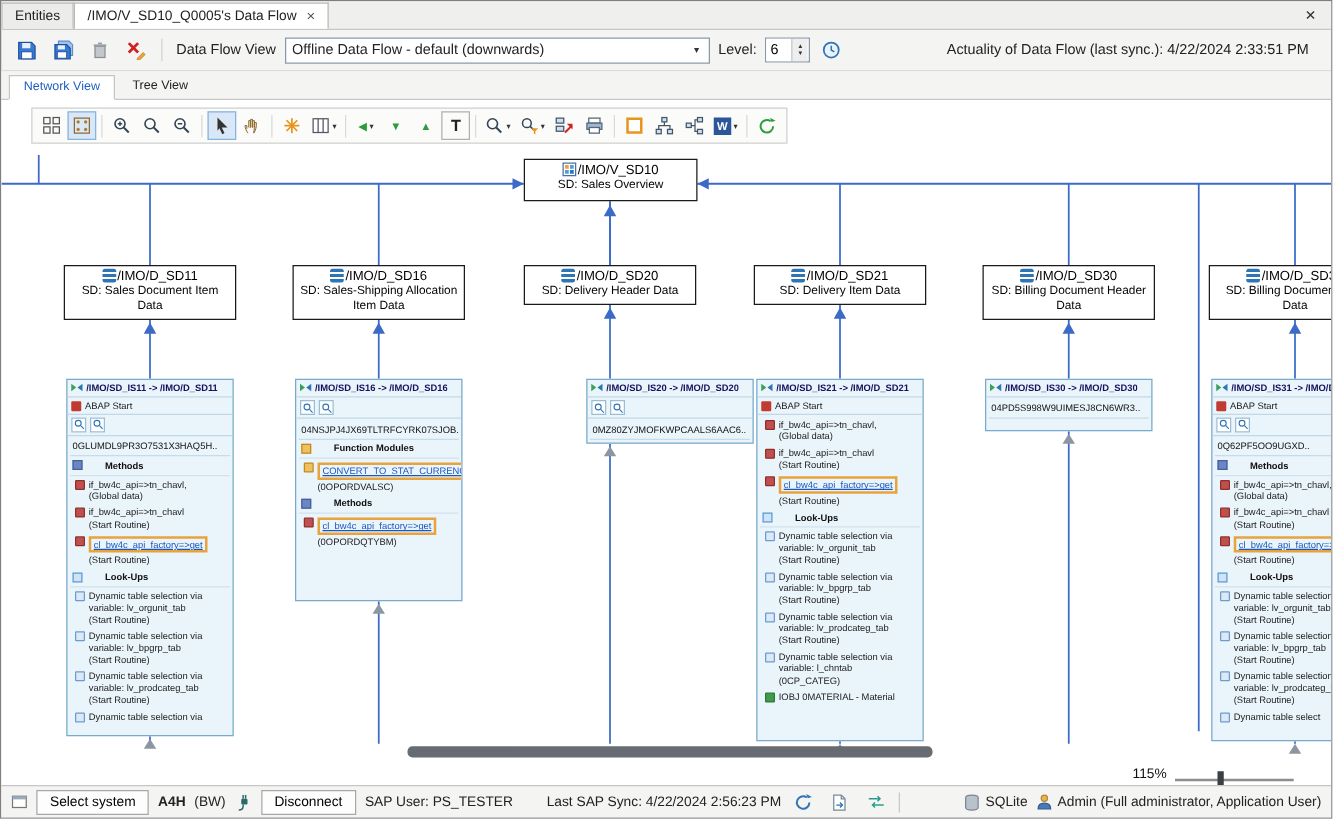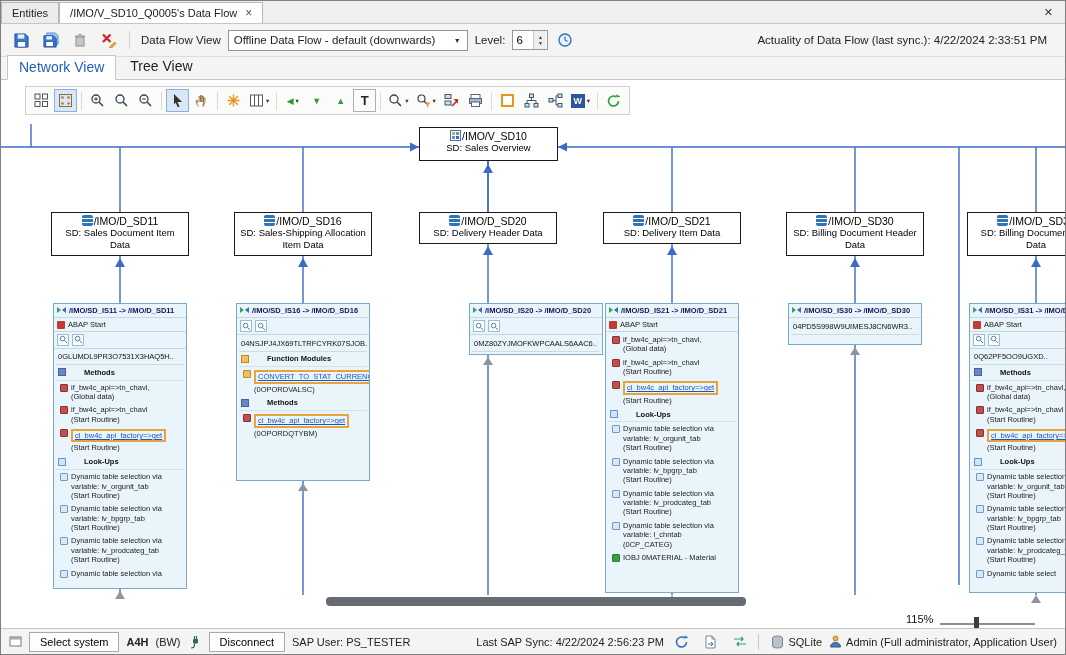--- a/index.html
+++ b/index.html
@@ -12,30 +12,30 @@
   .wtab{display:flex;align-items:center;padding:0 10px;border:1px solid #b8b8b8;border-bottom:none;margin-top:1px;background:#ececea;color:#222;cursor:default;}
   .wtab.active{background:#fff;}
   .tclose{margin-left:8px;color:#555;font-size:12px;}
   #winclose{margin-left:auto;align-self:center;padding:0 12px;color:#333;font-size:11px;}
 
   
   #toolbar{height:33px;display:flex;align-items:center;gap:4px;padding:0 8px;border-bottom:1px solid #dcdcda;font-size:11.5px;color:#222;flex:none;}
   .tbtn{width:25px;height:25px;border:1px solid transparent;background:transparent;display:flex;align-items:center;justify-content:center;padding:0;}
   .vsep{width:1px;height:18px;background:#d2d2d0;margin:0 4px;}
   .lbl{white-space:nowrap;padding:0 3px;}
-  .combo{width:240px;height:21px;border:1px solid #8a98a8;background:#fff;display:flex;align-items:center;padding:0 5px;gap:4px;}
+  .combo{width:340px;height:21px;border:1px solid #8a98a8;background:#fff;display:flex;align-items:center;padding:0 5px;gap:4px;}
   .cval{flex:1;white-space:nowrap;overflow:hidden;}
   .carrow{font-size:7px;color:#333;padding:0 1px;}
   .spin{width:36px;height:20px;border:1px solid #8a98a8;background:#fff;display:flex;align-items:stretch;}
   .spin input{width:20px;border:none;outline:none;font-family:inherit;font-size:11.5px;padding:0 3px;}
   .spinarrows{width:13px;border-left:1px solid #c8c8c8;background:#eee;display:flex;flex-direction:column;align-items:center;justify-content:center;font-size:5px;line-height:1.2;color:#333;}
   .actuality{margin-left:auto;padding-right:10px;white-space:nowrap;}
 
   
-  #viewtabs{height:23px;display:flex;align-items:flex-end;background:#f4f4f2;border-bottom:1px solid #c6c6c6;font-size:14px;padding-left:6px;gap:2px;flex:none;}
+  #viewtabs{height:23px;display:flex;align-items:flex-end;background:#f4f4f2;border-bottom:1px solid #c6c6c6;font-size:10px;padding-left:6px;gap:2px;flex:none;}
   .vtab{padding:3px 11px 4px;border:1px solid transparent;color:#222;}
   .vtab.active{background:#fff;border-color:#c6c6c6;border-bottom-color:#fff;margin-bottom:-1px;color:#1f5fbf;}
 
   
   #canvas{position:relative;flex:1;background:#fff;overflow:hidden;}
   .wires{position:absolute;left:0;top:0;z-index:0;}
   #gtoolbar{position:absolute;left:24px;top:6px;z-index:3;display:flex;align-items:center;gap:1px;padding:2px 4px;background:#fbfbfa;border:1px solid #d0d0d0;}
   .gbtn{min-width:23px;height:23px;display:flex;align-items:center;justify-content:center;border:1px solid transparent;background:transparent;padding:0 2px;font-size:10px;font-family:inherit;}
   .gbtn.sel{background:#d9e7f7;border-color:#86b3e0;}
   .gbtn.tbox{border-color:#b0b0b0;font-weight:bold;font-size:13px;color:#222;}
@@ -86,21 +86,21 @@
   #hscroll{position:absolute;left:325px;top:517px;width:420px;height:9px;background:#676c72;border-radius:4px;z-index:3;}
   #zoomctl{position:absolute;left:905px;top:505px;z-index:3;display:flex;align-items:flex-end;gap:7px;font-size:11px;color:#111;margin-top:28px;}
   .ztrack{width:95px;height:2px;background:#8d8d8d;position:relative;}
   .zthumb{position:absolute;left:34px;top:-6px;width:5px;height:14px;background:#3a3f45;}
 
   
   #statusbar{height:26px;display:flex;align-items:center;gap:7px;padding:0 8px;background:#f4f4f2;border-top:1px solid #c6c6c6;font-size:11px;color:#222;flex:none;white-space:nowrap;overflow:hidden;}
   .sbtn{height:20px;border:1px solid #a8a8a8;background:#fdfdfd;font-size:11px;padding:0 10px;font-family:inherit;}
   .ssep{width:1px;height:16px;background:#c8c8c8;}
   .sicon{display:inline-flex;align-items:center;}
-  .lastsync{margin-left:59px;}
+  .lastsync{margin-left:20px;}
   .dbgroup{margin-left:auto;display:inline-flex;align-items:center;gap:4px;}
   .usergroup{display:inline-flex;align-items:center;gap:4px;}
   .ibtn{width:22px;height:22px;border:none;background:transparent;display:flex;align-items:center;justify-content:center;padding:0;}
   button{cursor:default;}
 </style>
 </head>
 <body>
 
 <div id="app">
 

